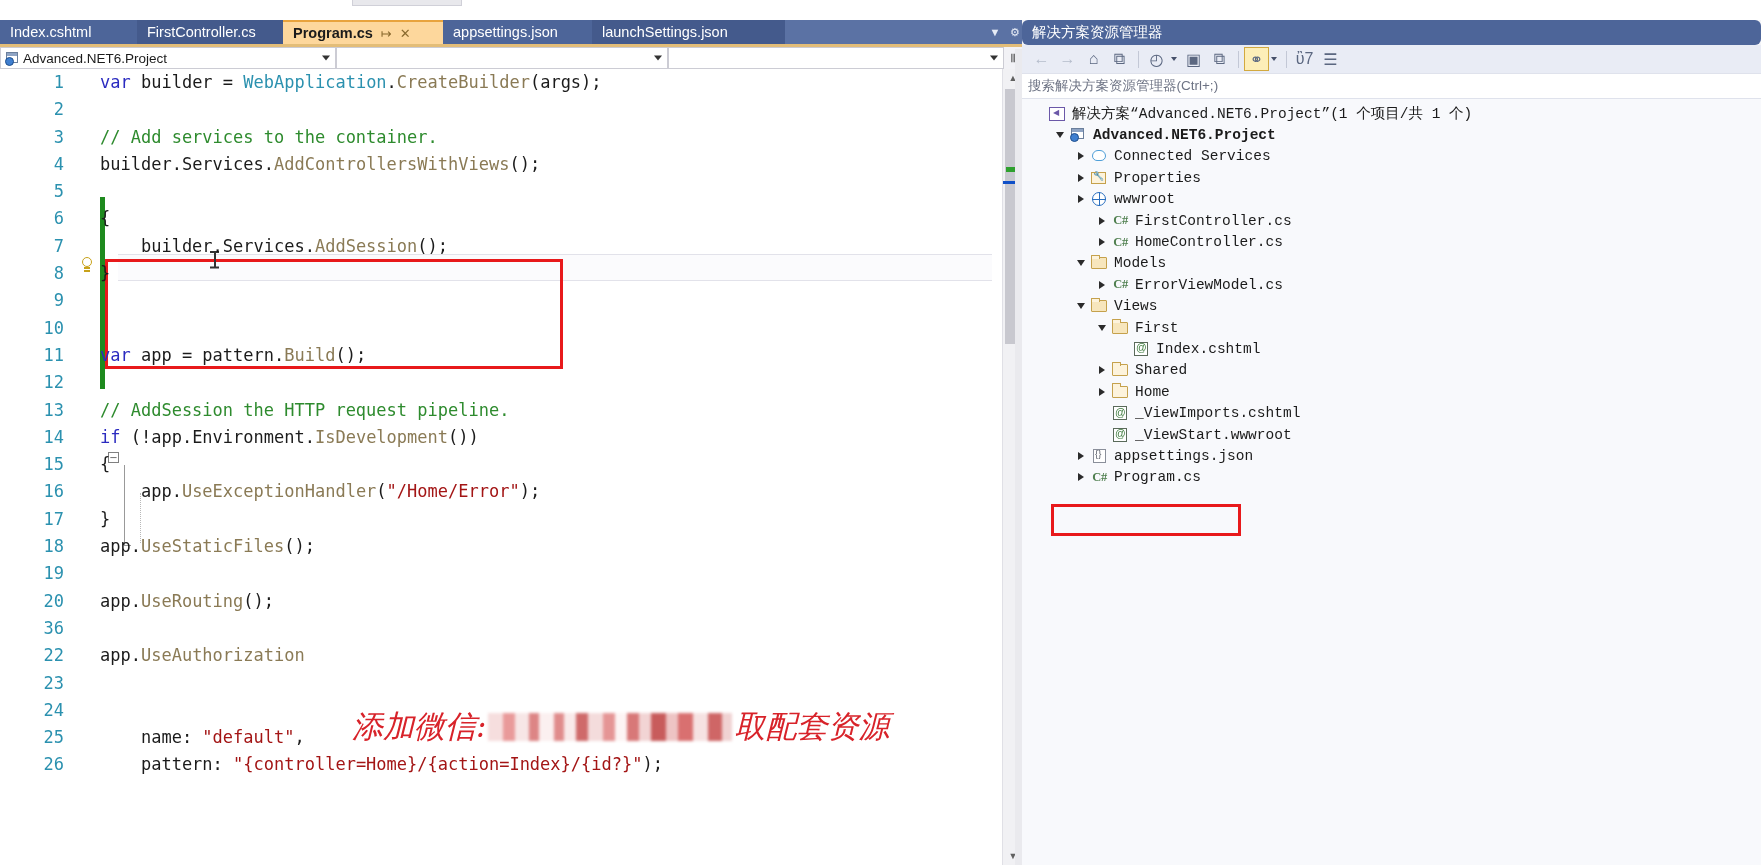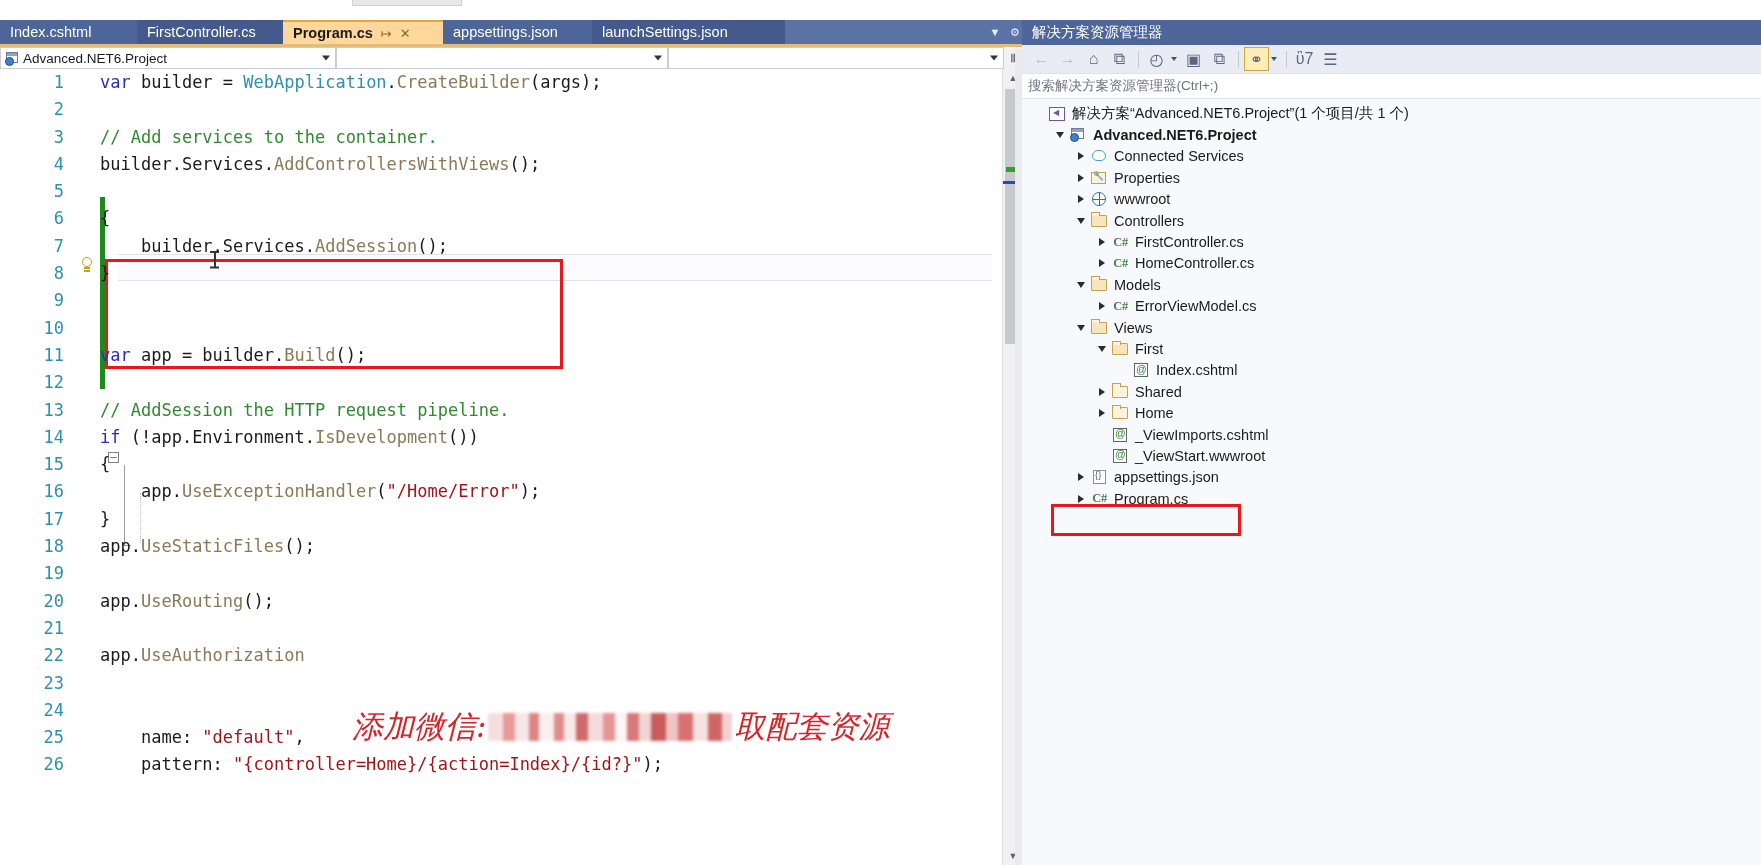--- a/index.html
+++ b/index.html
@@ -287,21 +287,21 @@
   .se-pane {
     position: absolute; left: 1022px; top: 20px;
     width: 739px; height: 845px;
     background: #f4f5f9;
   }
   .se-titlebar {
     position: absolute; left: 0; top: 0; width: 739px; height: 25px;
     background: #4d6599;
     display: flex; align-items: center;
     padding-left: 10px;
-    color: #ffffff; font-size: 14.5px;
+    color: #ffffff; font-size: 14.5px; border-radius: 6px;
   }
   .se-toolbar {
     position: absolute; left: 0; top: 25px; width: 739px; height: 29px;
     background: #e9ecf5;
     display: flex; align-items: center;
     padding-left: 7px;
     border-bottom: 1px solid #dfe2ec;
   }
   .tb-btn {
     width: 25px; height: 24px; margin-right: 1px;
@@ -354,21 +354,21 @@
     width: 0; height: 0;
     border-top: 4.5px solid transparent; border-bottom: 4.5px solid transparent;
     border-left: 6px solid #2b2b2b;
   }
   .tw-exp .tri-d {
     width: 0; height: 0;
     border-left: 4.5px solid transparent; border-right: 4.5px solid transparent;
     border-top: 6px solid #2b2b2b;
   }
   .tr-ico { width: 19px; height: 16px; flex: 0 0 auto; margin-right: 5px; position: relative; }
-  .tr-label { flex: 0 0 auto; }
+  .tr-label { flex: 0 0 auto; font-family: Liberation Mono, monospace; }
 
   
   .ico-folder {
     position: absolute; left: 1px; top: 2px; width: 16px; height: 12px;
     background: #fdf3dc; border: 1.4px solid #c5a14c; border-radius: 1px;
   }
   .ico-folder::before {
     content:""; position: absolute; left: -1.4px; top: -3.4px; width: 7px; height: 3px;
     background: #fdf3dc; border: 1.4px solid #c5a14c; border-bottom: none;
     border-radius: 1px 1px 0 0;
@@ -552,31 +552,31 @@
           <div class="cl"><span class="lnum">1</span><span class="glyphcol"></span><span class="ctext"><span class="kw">var </span><span class="pln">builder = </span><span class="typ">WebApplication</span><span class="pln">.</span><span class="mth">CreateBuilder</span><span class="pln">(args);</span></span></div>
           <div class="cl"><span class="lnum">2</span><span class="glyphcol"></span><span class="ctext"></span></div>
           <div class="cl"><span class="lnum">3</span><span class="glyphcol"></span><span class="ctext"><span class="com">// Add services to the container.</span></span></div>
           <div class="cl"><span class="lnum">4</span><span class="glyphcol"></span><span class="ctext"><span class="pln">builder.</span><span class="pln">Services</span><span class="pln">.</span><span class="mth">AddControllersWithViews</span><span class="pln">();</span></span></div>
           <div class="cl"><span class="lnum">5</span><span class="glyphcol"></span><span class="ctext"></span></div>
           <div class="cl"><span class="lnum">6</span><span class="glyphcol"></span><span class="ctext"><span class="pln">{</span></span></div>
           <div class="cl"><span class="lnum">7</span><span class="glyphcol"></span><span class="ctext"><span class="pln">    builder.Services.</span><span class="mth">AddSession</span><span class="pln">();</span></span></div>
           <div class="cl"><span class="lnum">8</span><span class="glyphcol"></span><span class="ctext"><span class="pln">}</span></span></div>
           <div class="cl"><span class="lnum">9</span><span class="glyphcol"></span><span class="ctext"></span></div>
           <div class="cl"><span class="lnum">10</span><span class="glyphcol"></span><span class="ctext"></span></div>
-          <div class="cl"><span class="lnum">11</span><span class="glyphcol"></span><span class="ctext"><span class="kw">var </span><span class="pln">app = builder.</span><span class="mth">Build</span><span class="pln">();</span></span></div>
+          <div class="cl"><span class="lnum">11</span><span class="glyphcol"></span><span class="ctext"><span class="kw">var </span><span class="pln">app = pattern.</span><span class="mth">Build</span><span class="pln">();</span></span></div>
           <div class="cl"><span class="lnum">12</span><span class="glyphcol"></span><span class="ctext"></span></div>
           <div class="cl"><span class="lnum">13</span><span class="glyphcol"></span><span class="ctext"><span class="com">// AddSession the HTTP request pipeline.</span></span></div>
           <div class="cl"><span class="lnum">14</span><span class="glyphcol"></span><span class="ctext"><span class="kw">if </span><span class="pln">(!app.Environment.</span><span class="mth">IsDevelopment</span><span class="pln">())</span></span></div>
           <div class="cl"><span class="lnum">15</span><span class="glyphcol"></span><span class="ctext"><span class="pln">{</span></span></div>
           <div class="cl"><span class="lnum">16</span><span class="glyphcol"></span><span class="ctext"><span class="pln">    app.</span><span class="mth">UseExceptionHandler</span><span class="pln">(</span><span class="str">"/Home/Error"</span><span class="pln">);</span></span></div>
           <div class="cl"><span class="lnum">17</span><span class="glyphcol"></span><span class="ctext"><span class="pln">}</span></span></div>
           <div class="cl"><span class="lnum">18</span><span class="glyphcol"></span><span class="ctext"><span class="pln">app.</span><span class="mth">UseStaticFiles</span><span class="pln">();</span></span></div>
           <div class="cl"><span class="lnum">19</span><span class="glyphcol"></span><span class="ctext"></span></div>
           <div class="cl"><span class="lnum">20</span><span class="glyphcol"></span><span class="ctext"><span class="pln">app.</span><span class="mth">UseRouting</span><span class="pln">();</span></span></div>
-          <div class="cl"><span class="lnum">21</span><span class="glyphcol"></span><span class="ctext"></span></div>
+          <div class="cl"><span class="lnum">36</span><span class="glyphcol"></span><span class="ctext"></span></div>
           <div class="cl"><span class="lnum">22</span><span class="glyphcol"></span><span class="ctext"><span class="pln">app.</span><span class="mth">UseAuthorization</span><span class="pln"></span></span></div>
           <div class="cl"><span class="lnum">23</span><span class="glyphcol"></span><span class="ctext"></span></div>
           <div class="cl"><span class="lnum">24</span><span class="glyphcol"></span></div>
           <div class="cl"><span class="lnum">25</span><span class="glyphcol"></span><span class="ctext"><span class="pln">    name: </span><span class="str">"default"</span><span class="pln">,</span></span></div>
           <div class="cl"><span class="lnum">26</span><span class="glyphcol"></span><span class="ctext"><span class="pln">    pattern: </span><span class="str">"{controller=Home}/{action=Index}/{id?}"</span><span class="pln">);</span></span></div>
         </div>
 
       <div class="watermark">
         <span>添加微信:</span>
         <span class="wm-blur"></span>
@@ -662,29 +662,20 @@
         </div>
         <div class="tr" style="padding-left: 52px;">
           <span class="tw-exp">
             <i class="tri-r"></i>
           </span>
           <span class="tr-ico">
             <span class="ico-globe"></span>
           </span>
           <span class="tr-label">wwwroot</span>
         </div>
-        <div class="tr" style="padding-left: 52px;">
-          <span class="tw-exp">
-            <i class="tri-d"></i>
-          </span>
-          <span class="tr-ico">
-            <span class="ico-folder open"></span>
-          </span>
-          <span class="tr-label">Controllers</span>
-        </div>
         <div class="tr" style="padding-left: 73px;">
           <span class="tw-exp">
             <i class="tri-r"></i>
           </span>
           <span class="tr-ico">
             <span class="ico-cs">C#</span>
           </span>
           <span class="tr-label">FirstController.cs</span>
         </div>
         <div class="tr" style="padding-left: 73px;">

